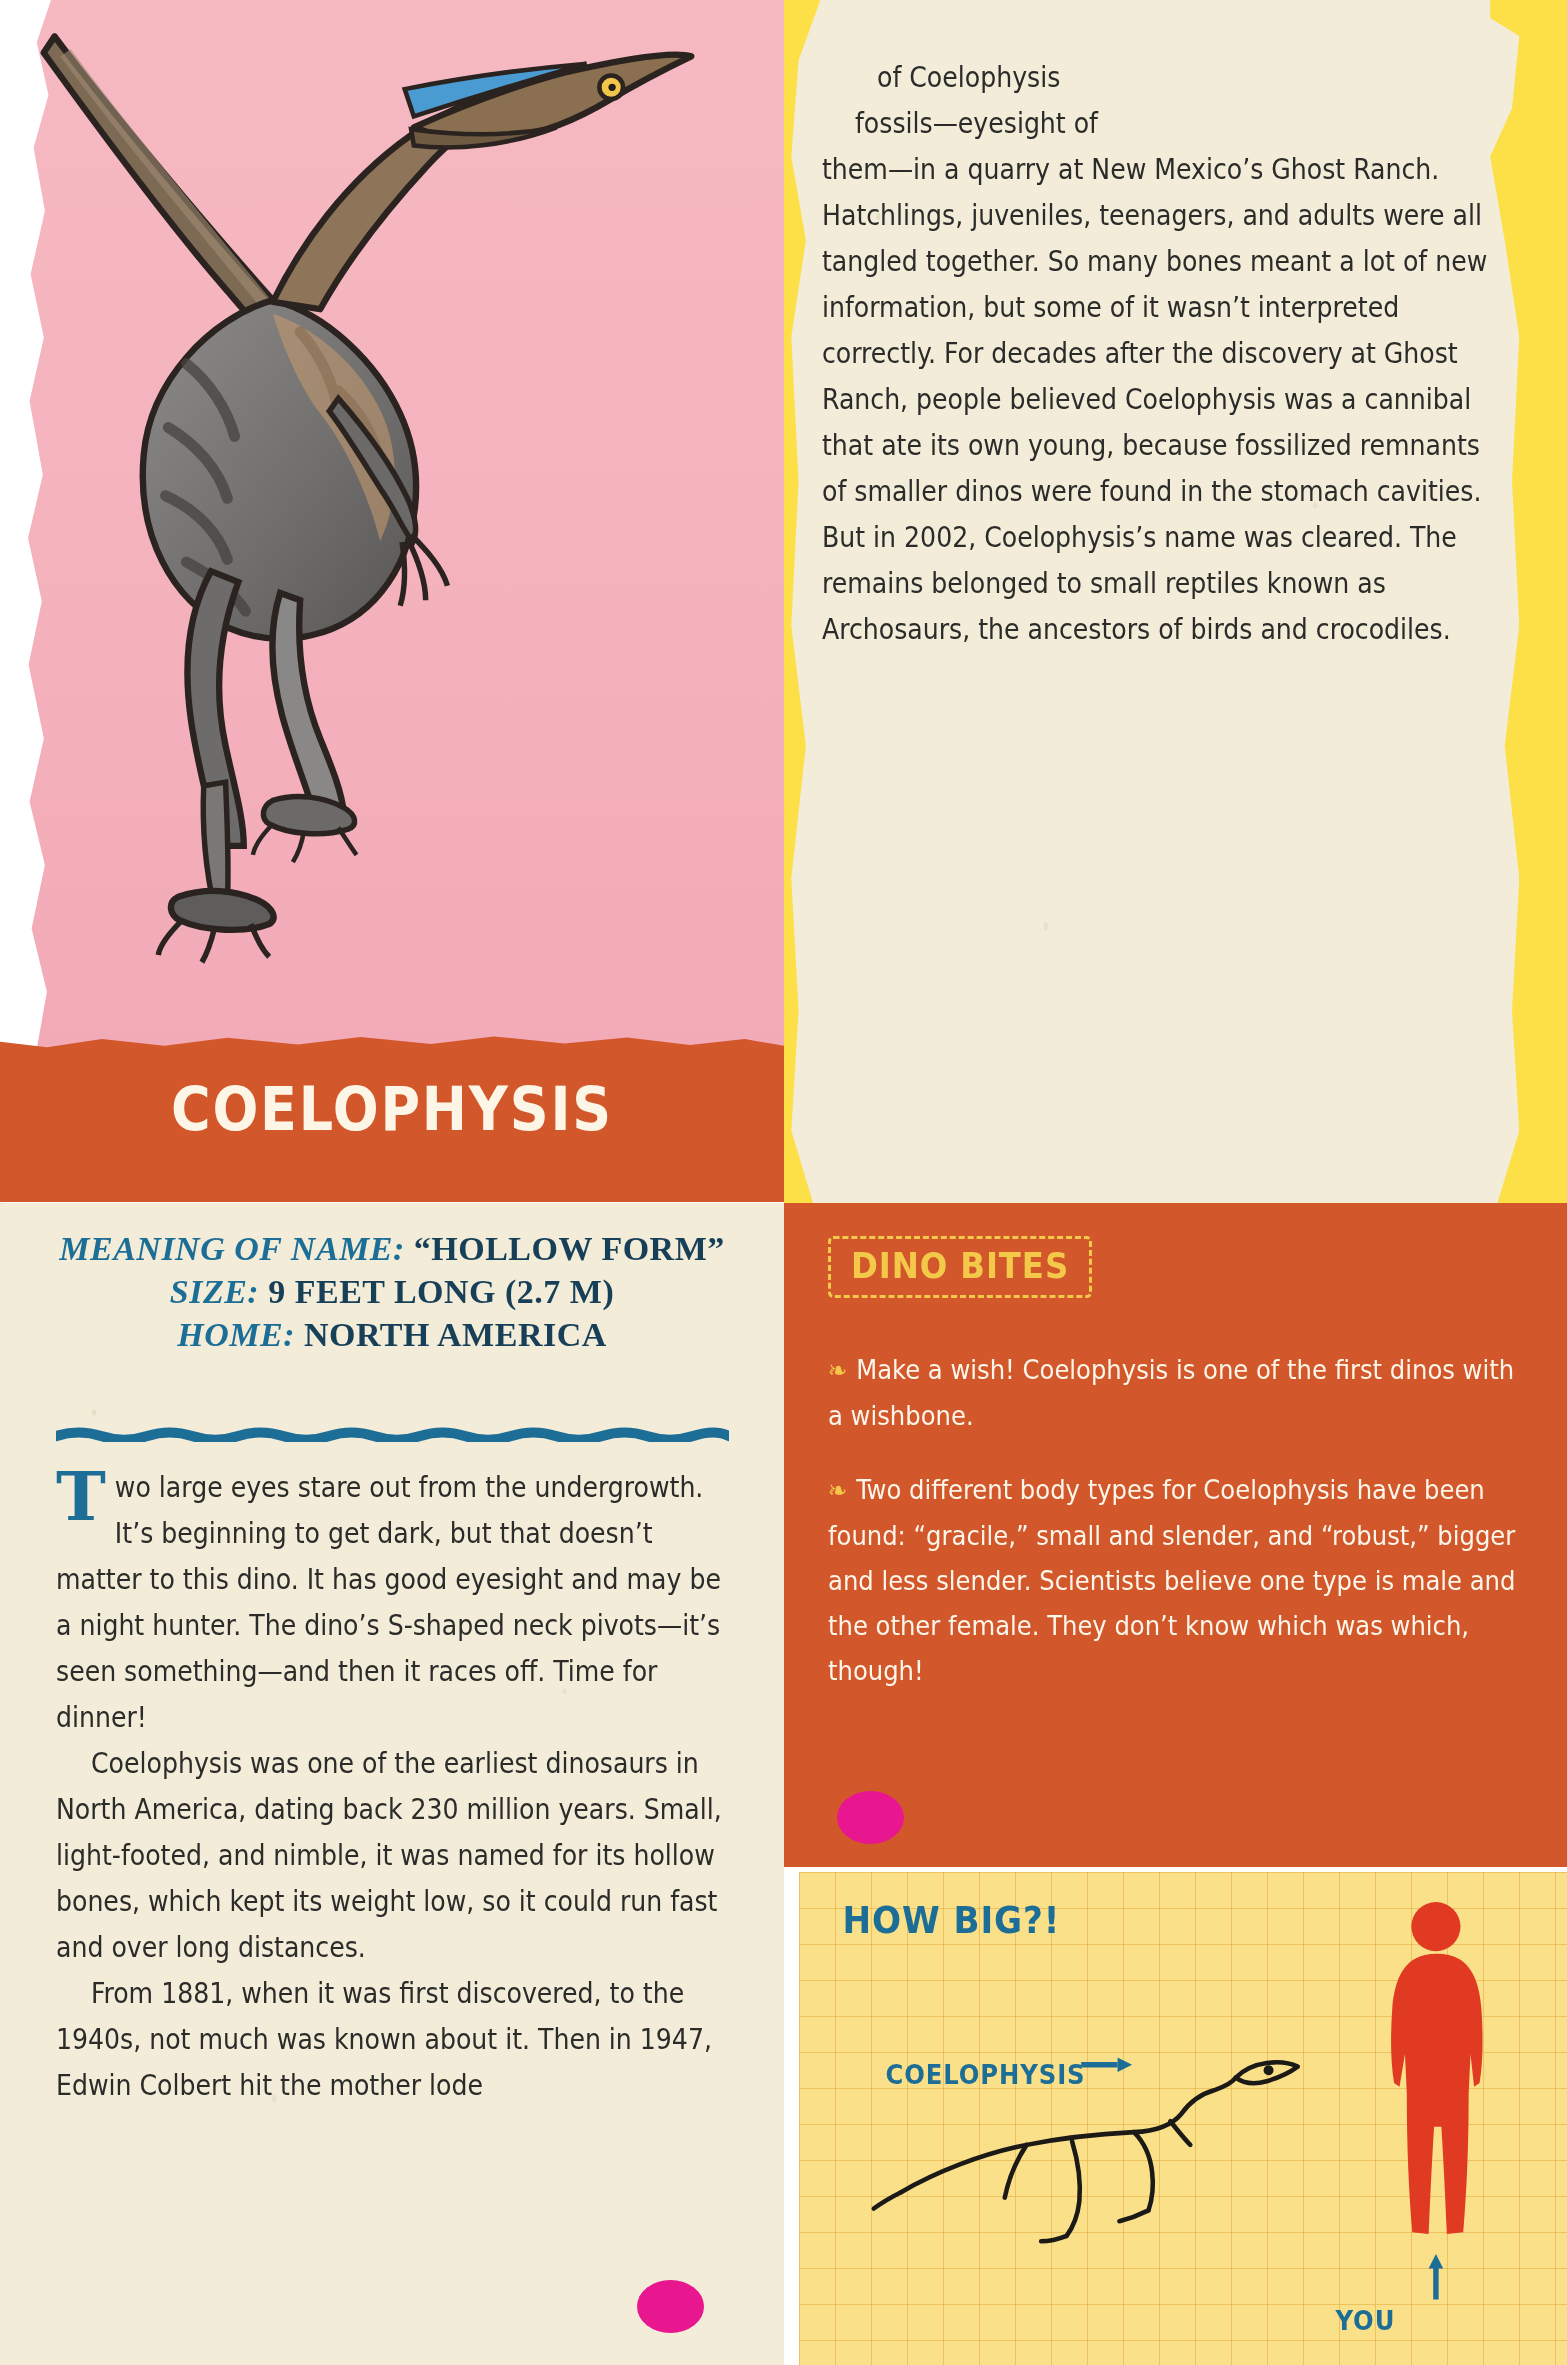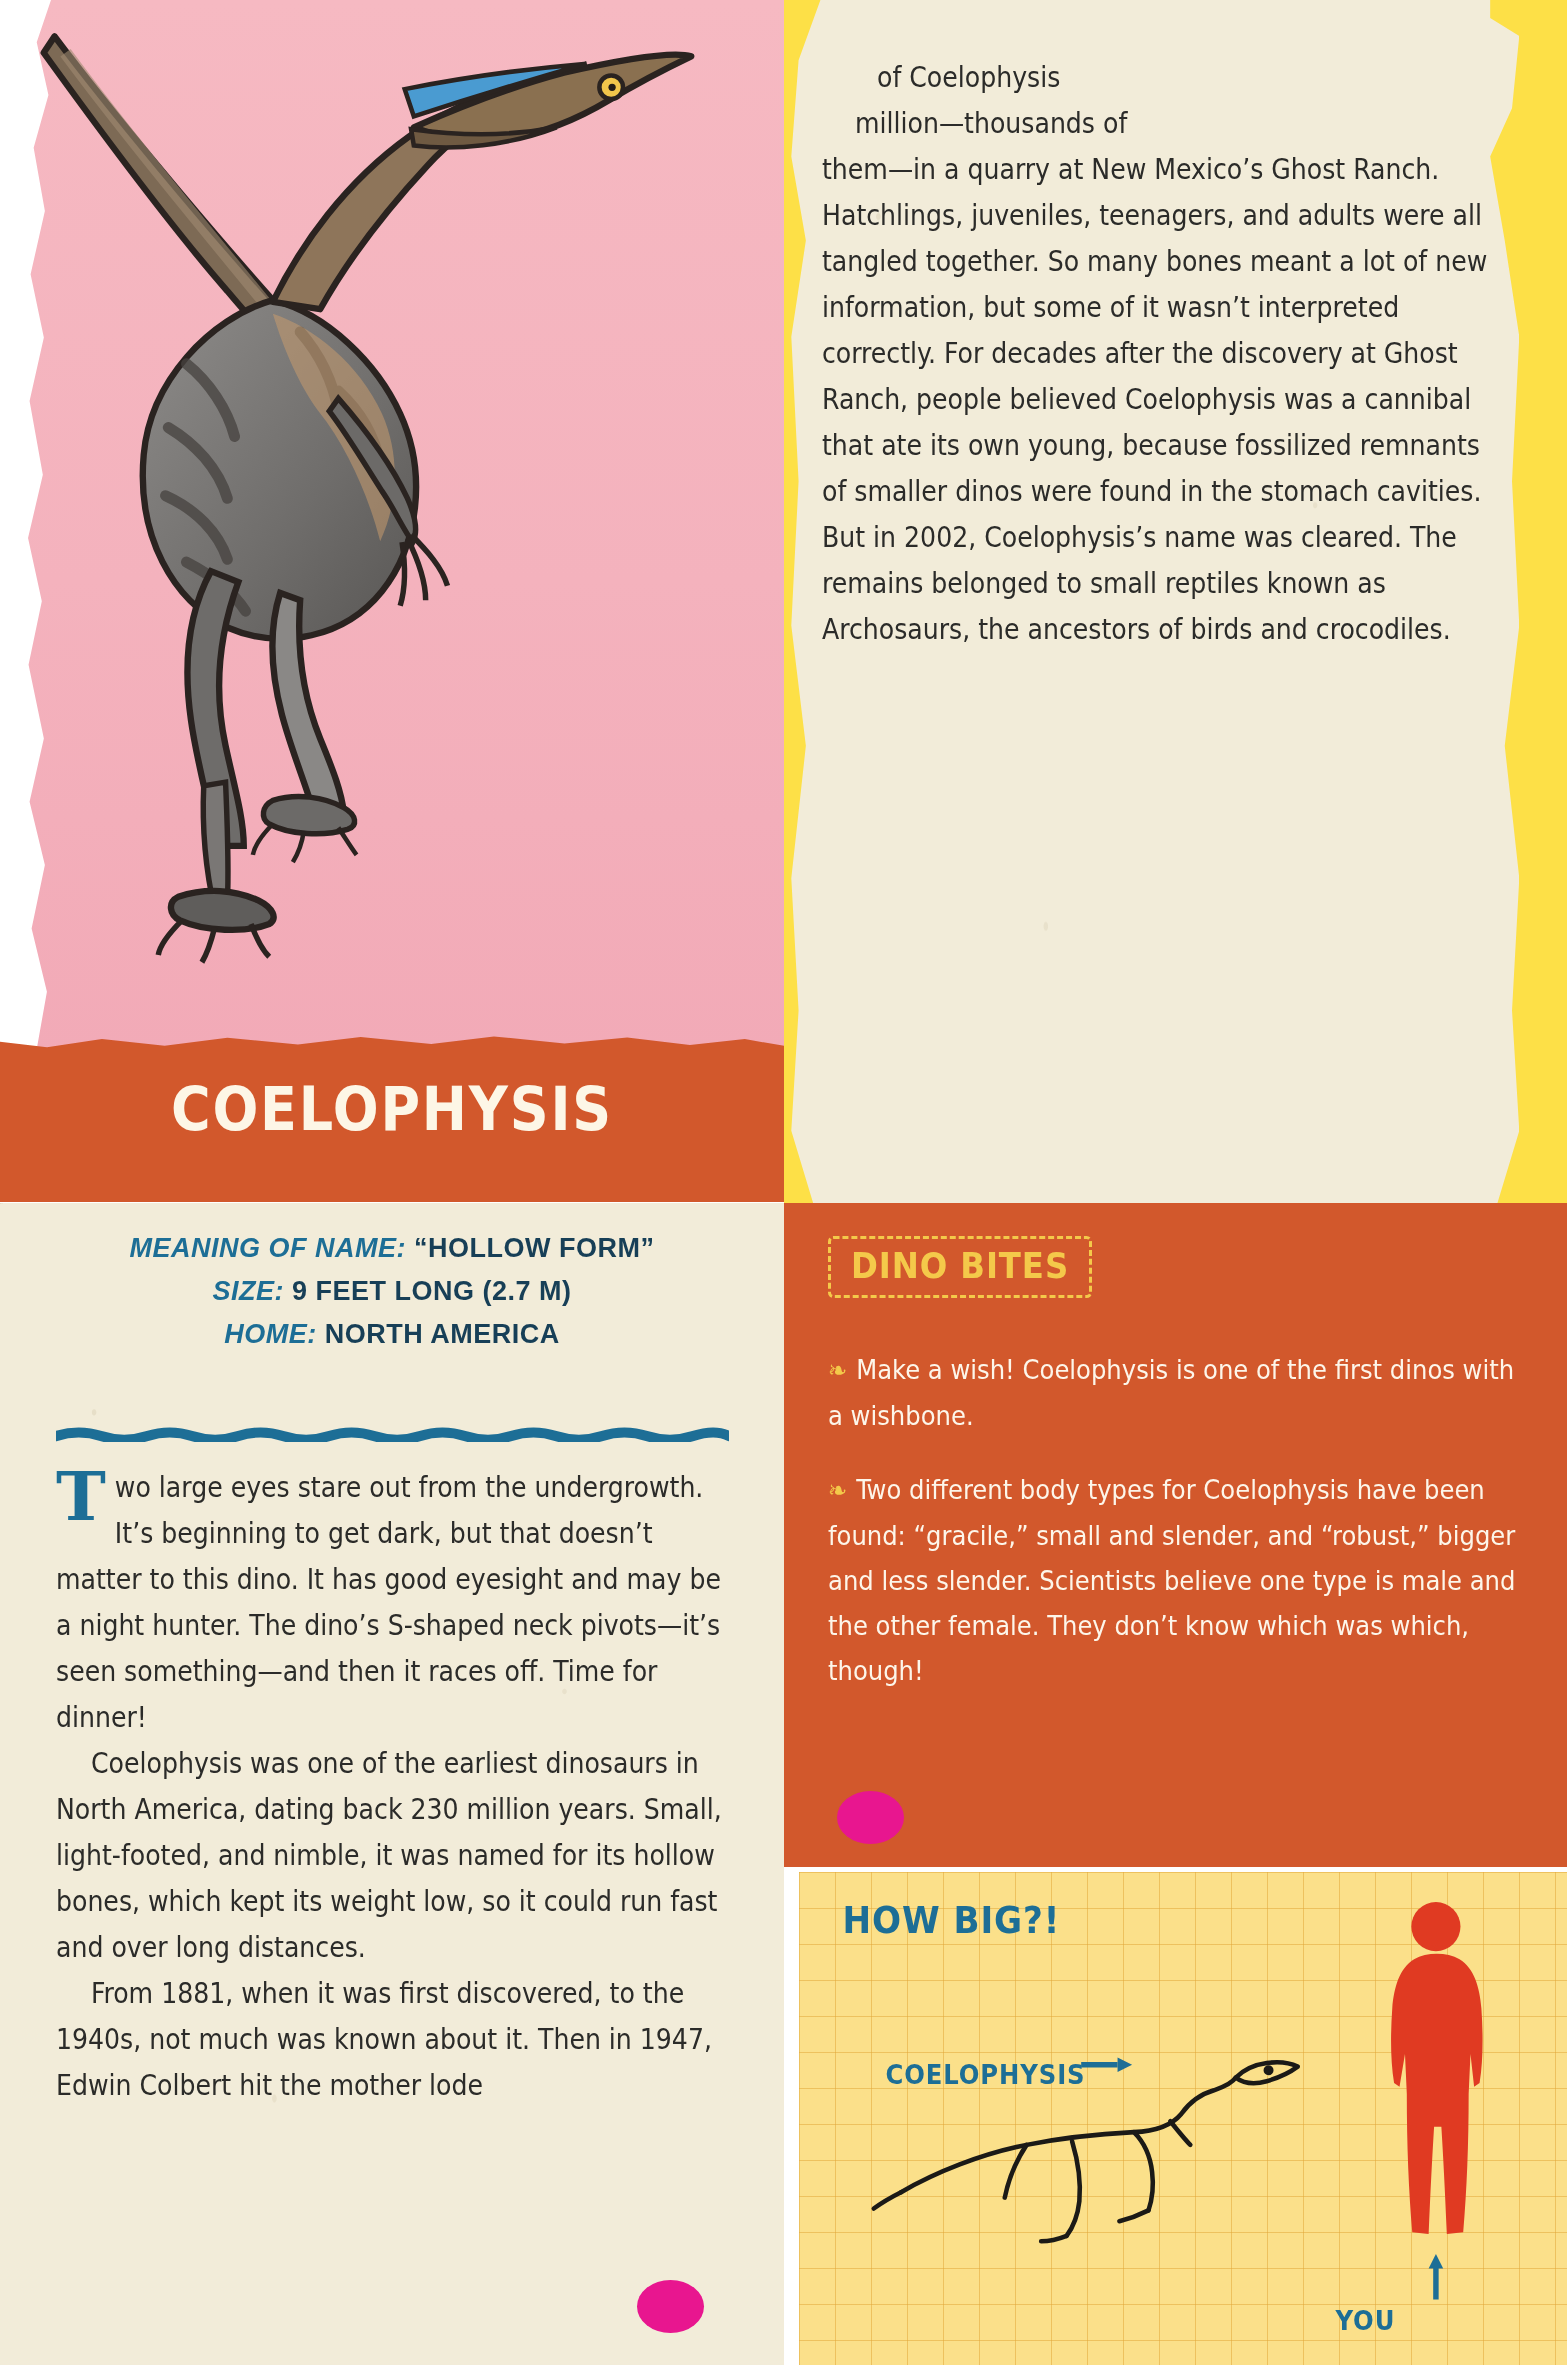--- a/index.html
+++ b/index.html
@@ -105,26 +105,26 @@
   }
 
   #stat-block {
     position: absolute;
     left: 0; top: 24px;
     width: 784px;
     text-align: center;
     color: #1b5e83;
   }
   .stat-row {
-    font-size: 27px;
+    font-size: 34px;
     line-height: 43px;
     font-weight: bold;
     letter-spacing: 0.5px;
     color: #17425c;
-    font-family: Liberation Sans, sans-serif;
+    font-family: Liberation Serif, serif;
   }
   .stat-label {
     color: #1d6e96;
     font-style: italic;
     font-weight: bold;
     text-transform: uppercase;
   }
   .stat-value { text-transform: uppercase; color:#173f57; }
 
   #wavy-rule {
@@ -437,21 +437,21 @@
 
   <div id="right-col">
 
     <div id="intro-panel">
       <div id="intro-paper" class="paper-texture"></div>
       <div id="intro-text">
         <p>
             <span class="l1">of Coelophysis</span>
           </p>
         <p>
-            <span class="l2">million—thousands of</span>
+            <span class="l2">fossils—eyesight of</span>
           </p>
         <p>them—in a quarry at New Mexico’s Ghost Ranch. Hatchlings, juveniles, teenagers, and adults were all tangled together. So many bones meant a lot of new information, but some of it wasn’t interpreted correctly. For decades after the discovery at Ghost Ranch, people believed Coelophysis was a cannibal that ate its own young, because fossilized remnants of smaller dinos were found in the stomach cavities. But in 2002, Coelophysis’s name was cleared. The remains belonged to small reptiles known as Archosaurs, the ancestors of birds and crocodiles.</p>
       </div>
     </div>
 
     <div id="bites-panel">
       <div id="bites-title-box">
         <div id="bites-title">DINO BITES</div>
       </div>
       <div class="bite" id="bite-1">

